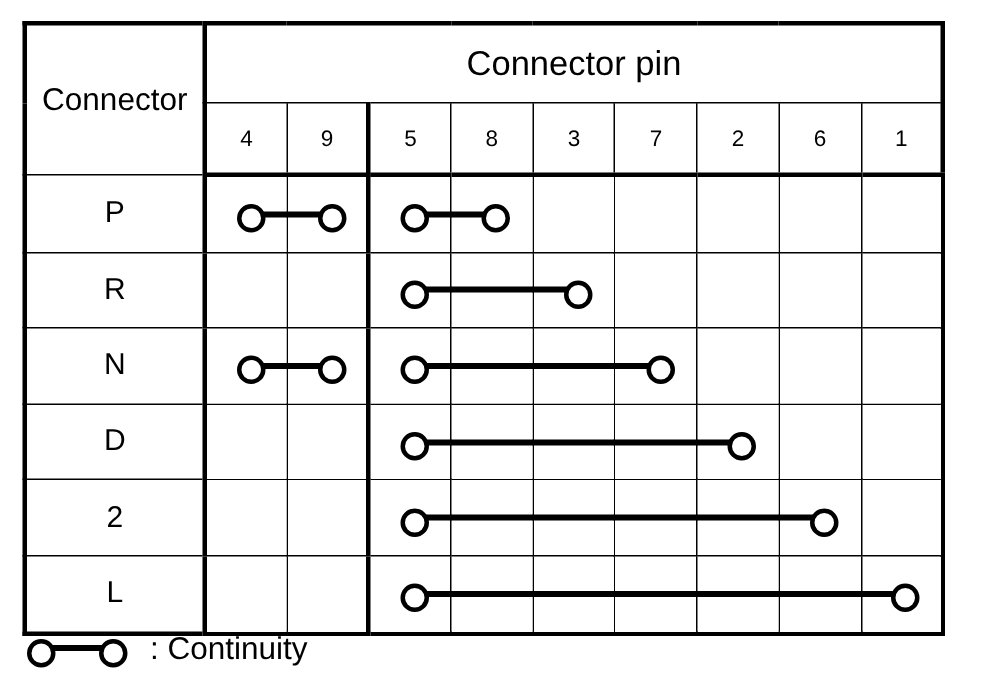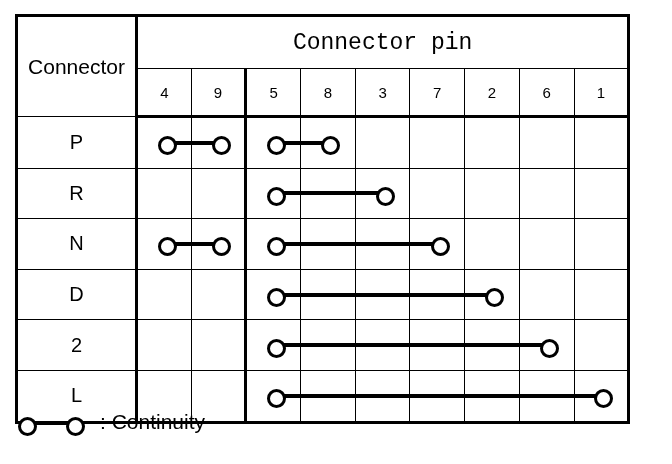--- a/index.html
+++ b/index.html
@@ -49,21 +49,20 @@
 
   
   .position-head {
     font-size: 21px;
     letter-spacing: 0px;
   }
   .connector-head {
     font-size: 23px;
     height: 51px;
     letter-spacing: 0px;
-    font-family: Liberation Mono, monospace;
   }
   .pin-num {
     font-size: 15px;
     height: 46px;
     font-weight: bold;
   }
 
   
   .pos-label {
     font-size: 20px;
@@ -101,23 +100,23 @@
     z-index: 1;
   }
   .wire.from-center { left: 50%; }
   .wire.to-center   { right: 50%; }
   .wire.full        { left: 0; right: 0; }
 
   
   #legend {
     position: absolute;
     left: 18px;
-    top: 404px;
+    top: 421px;
     display: flex;
-    align-items: flex-end;
+    align-items: flex-start;
     height: 30px;
   }
   .legend-symbol {
     position: relative;
     width: 76px;
     height: 22px;
     flex: 0 0 auto;
   }
   .legend-symbol .lnode {
     position: absolute;

